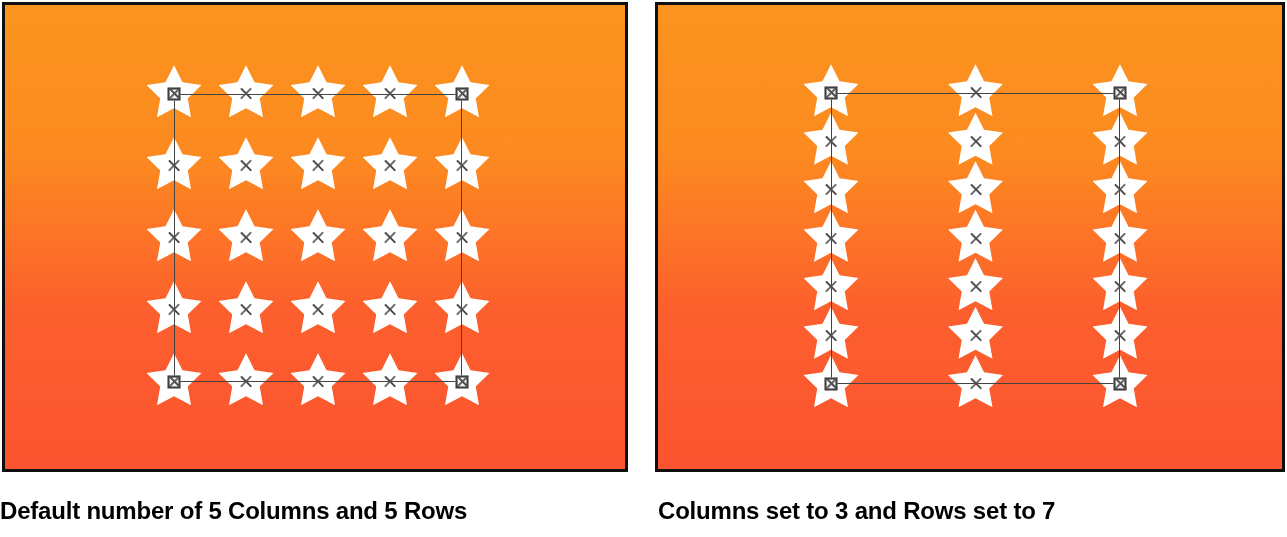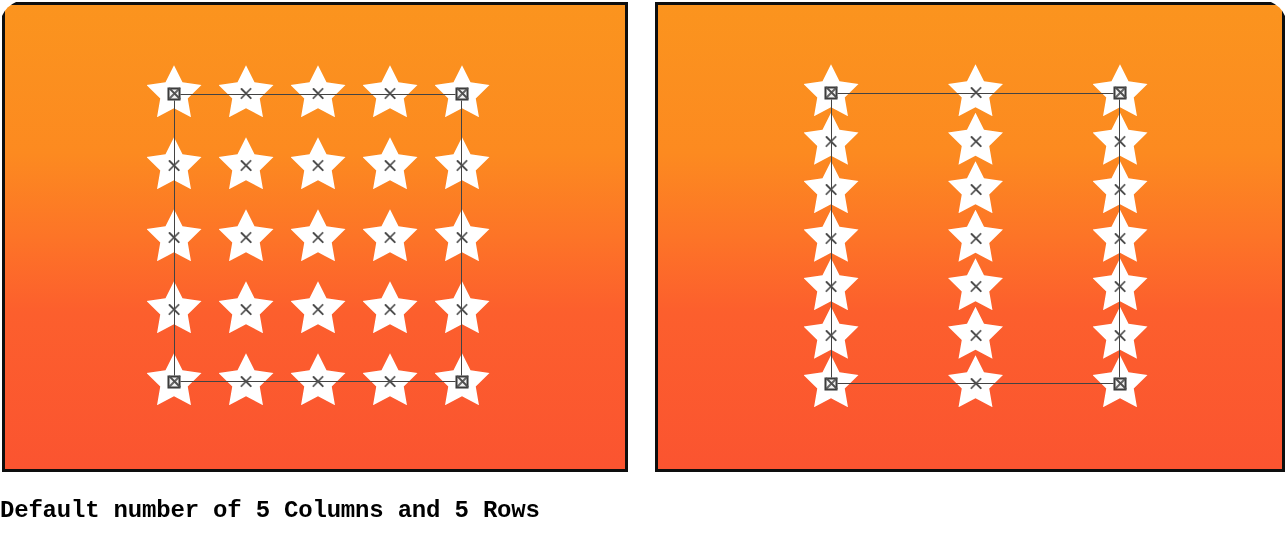--- a/index.html
+++ b/index.html
@@ -1,22 +1,21 @@
 <!DOCTYPE html>
 <html><head>
 <meta charset="utf-8">
 <style>
   html,body{margin:0;padding:0;background:#ffffff;}
   .figure{
     position:relative;
     width:1287px;height:537px;
     background:#ffffff;
-    font-family:Liberation Mono, monospace;
+    font-family:Liberation Sans, sans-serif;
     overflow:hidden;
-    border-radius:26px;
   }
   .panel{
     position:absolute;
     border:3px solid #0e0e0e;
     box-sizing:border-box;
     overflow:hidden;
   }
   .canvas{
     position:absolute;
     left:0;top:0;right:0;bottom:0;
@@ -195,14 +194,15 @@
           <div class="xmark"></div>
         </div>
         <div class="handle" style="left: 462px; top: 379px; background: rgb(243, 243, 243);">
           <div class="xmark"></div>
         </div>
       </div>
   </div>
 
   <div class="caption" style="left: 0px;">Default number of 5 Columns and 5 Rows</div>
 
+  <div class="caption" style="left: 658px;">Columns set to 3 and Rows set to 7</div>
 
 </div>
 
 </body></html>

